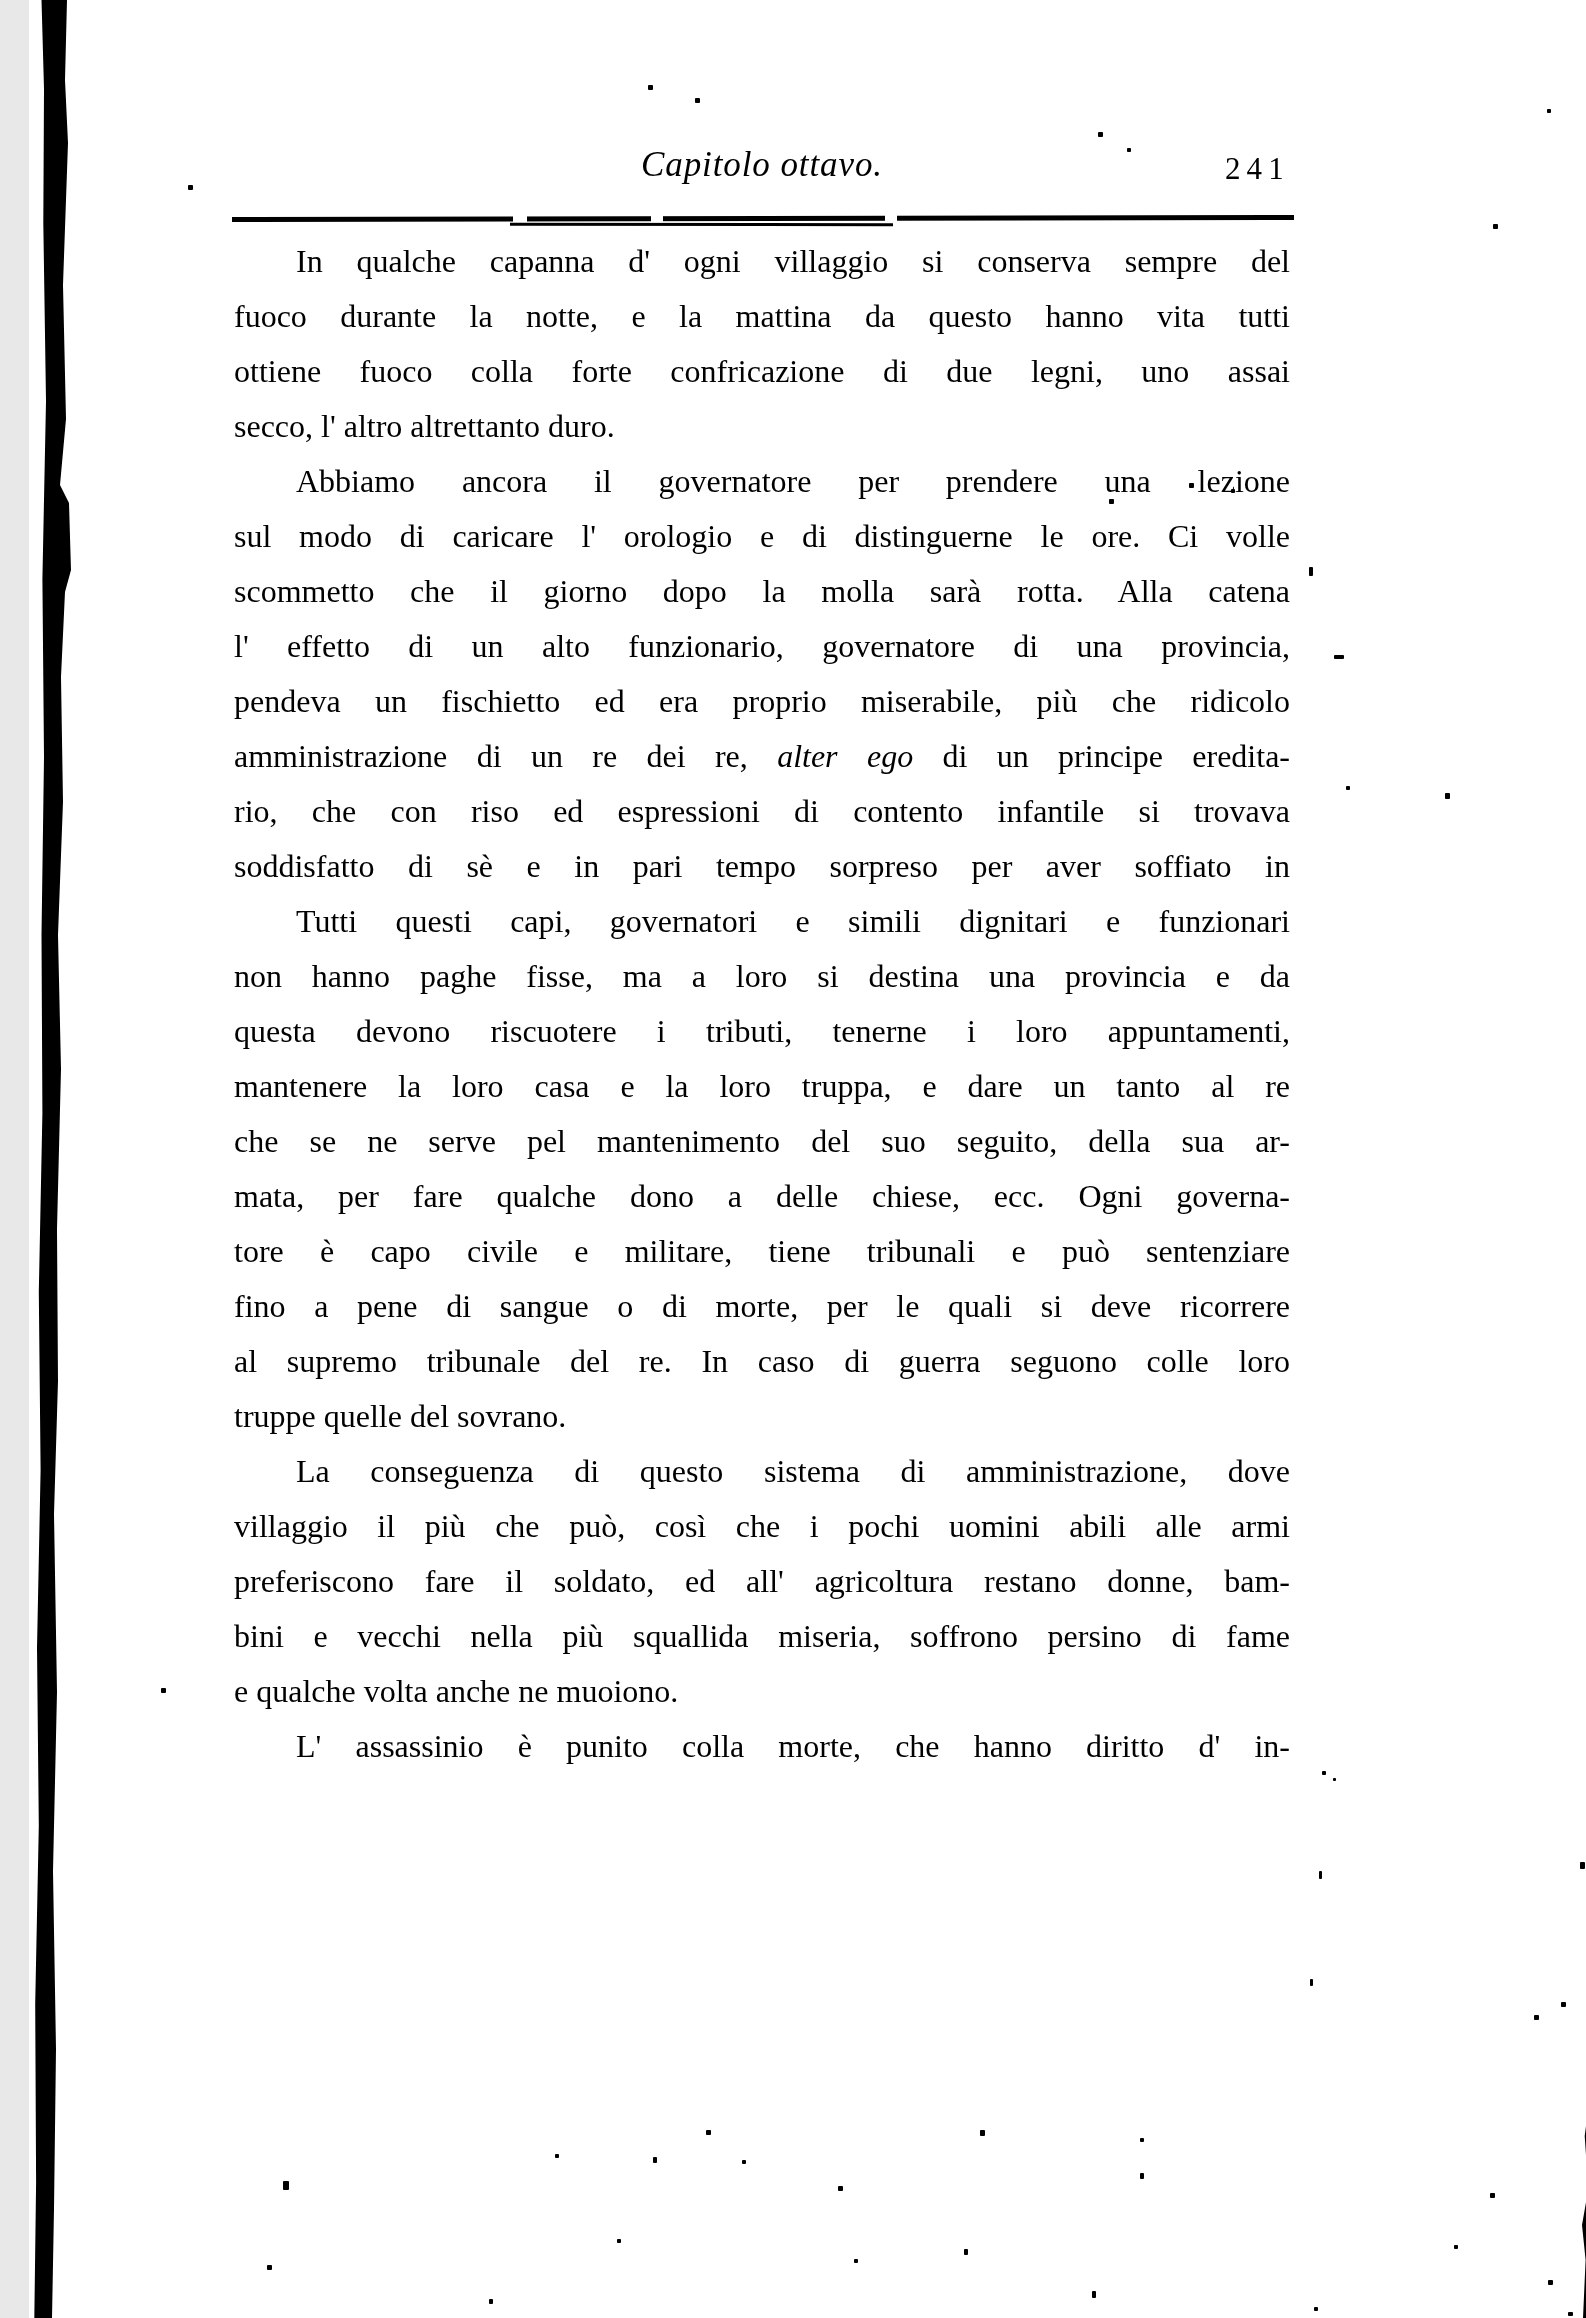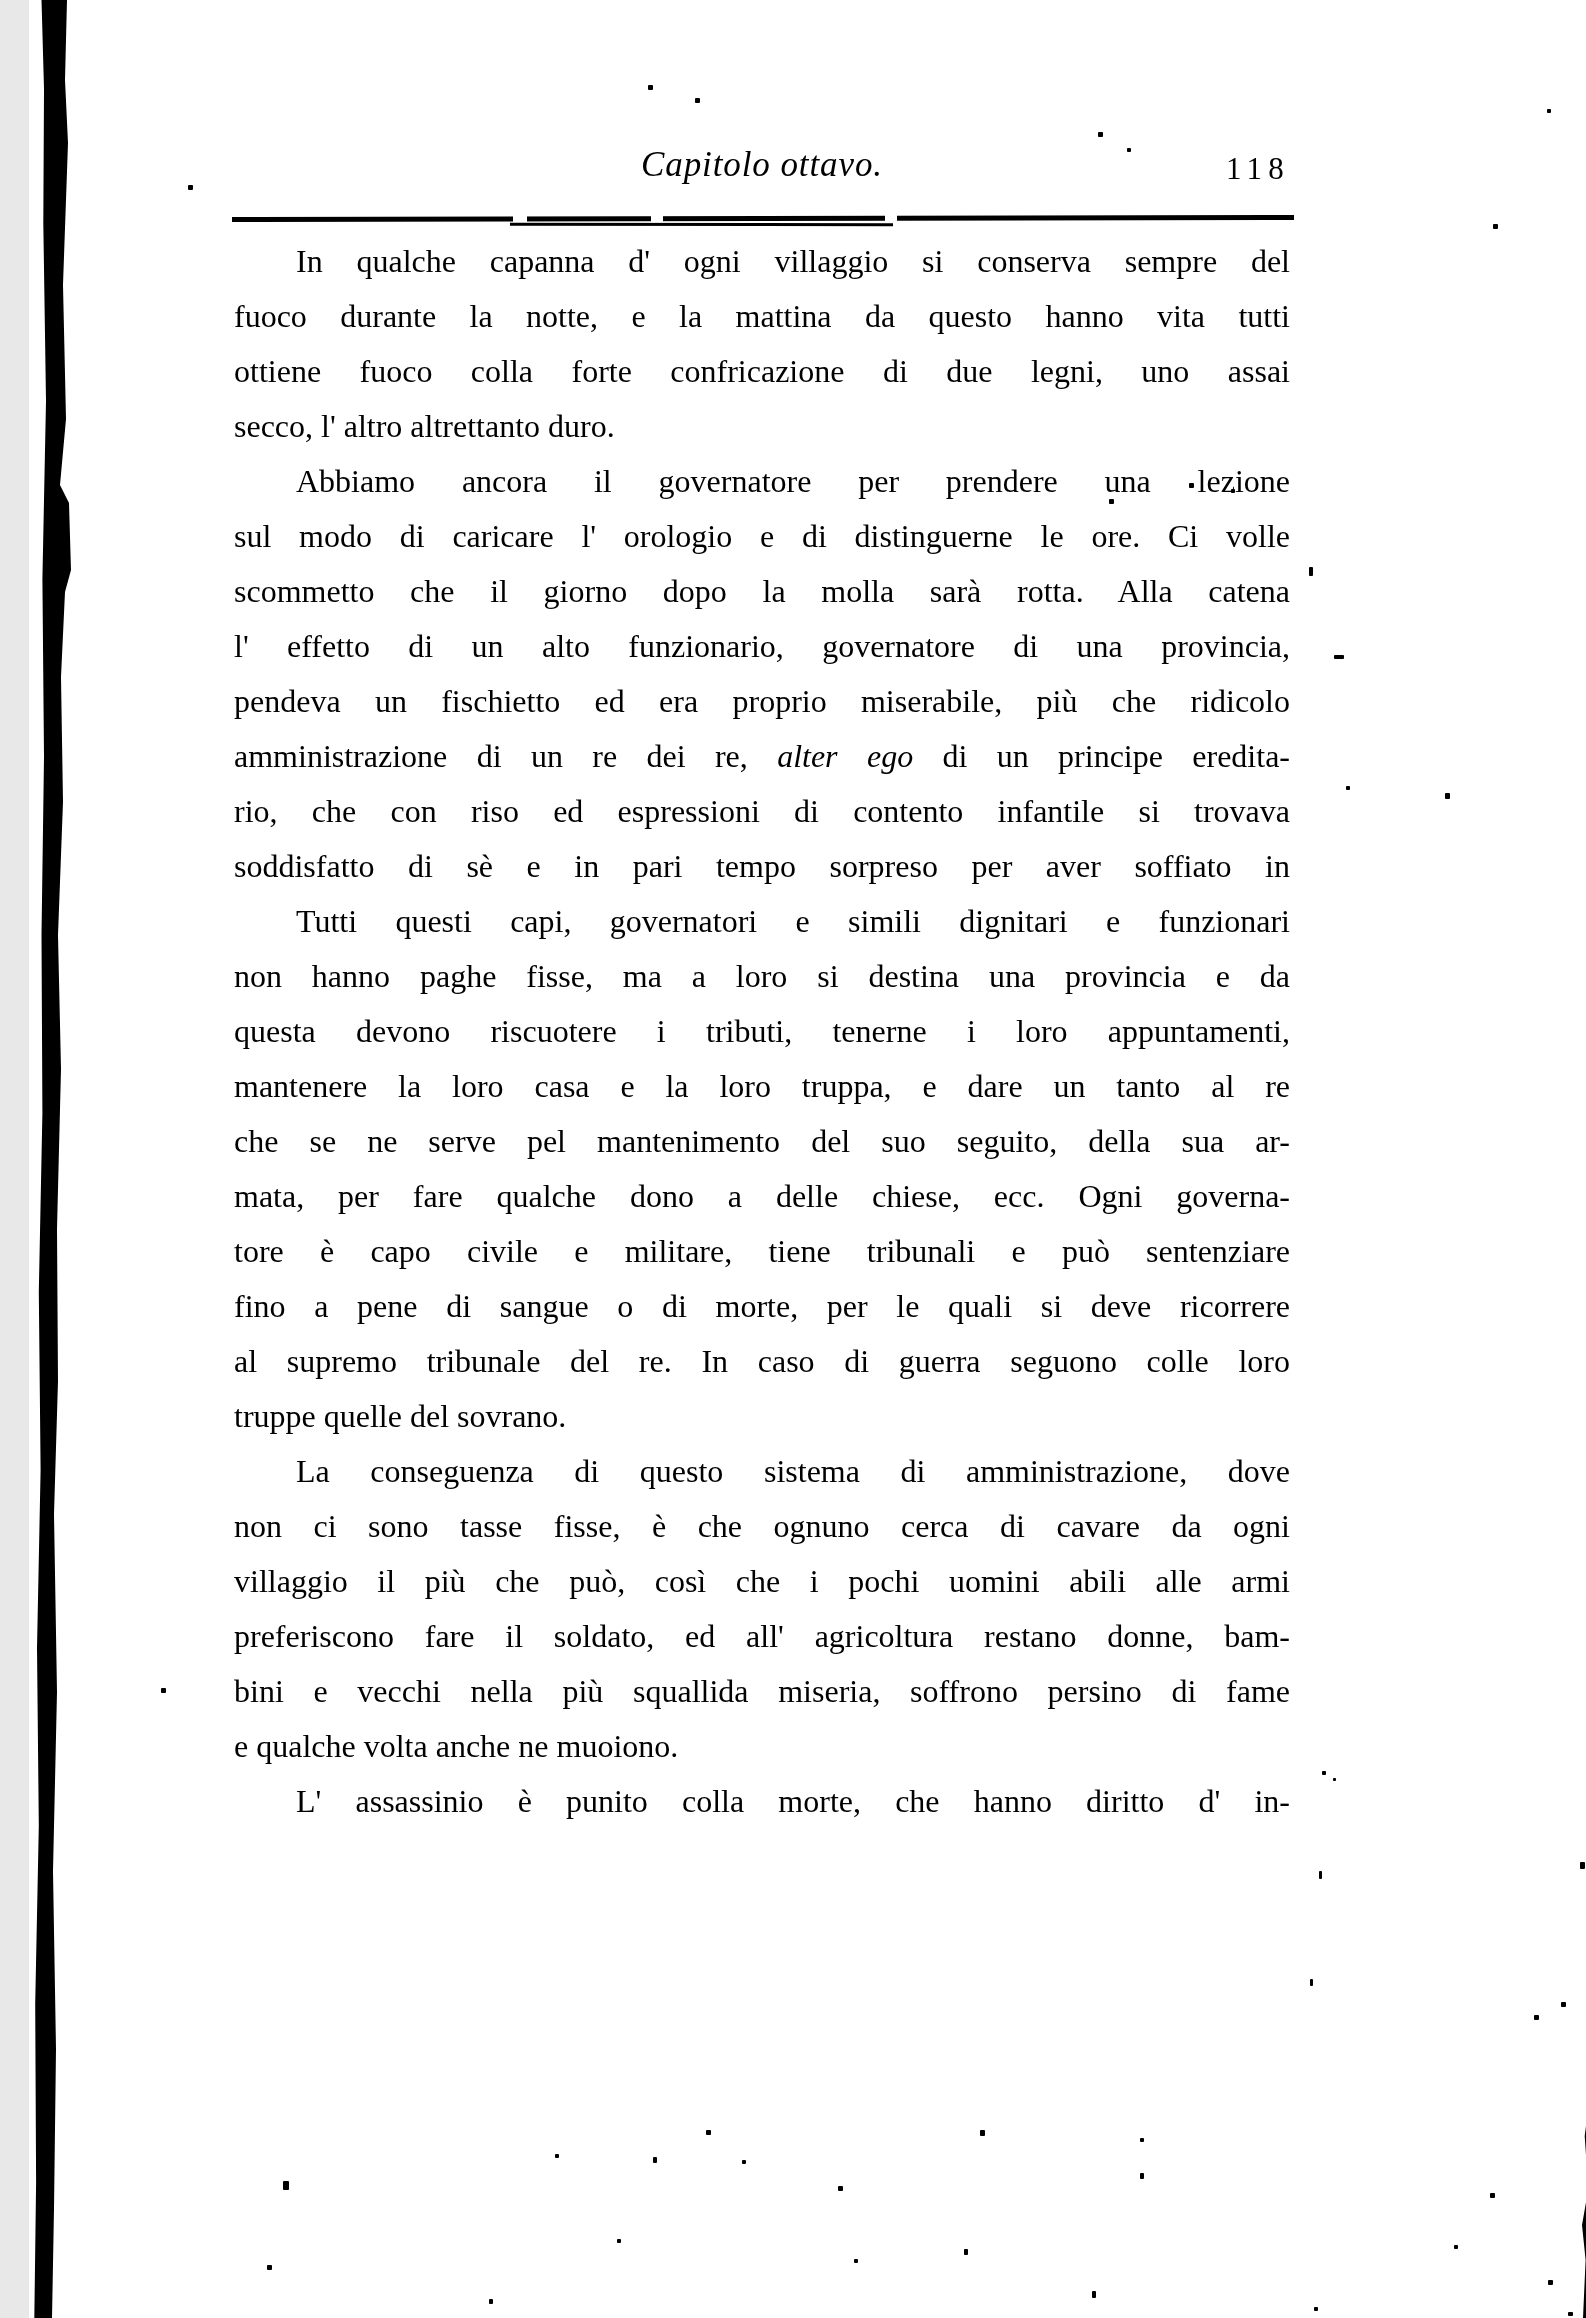--- a/index.html
+++ b/index.html
@@ -103,21 +103,21 @@
   }
   .speck { position: absolute; background: #000; border-radius: 0.9px; }
 </style>
 </head>
 <body>
 
 <div class="page">
 
   <div class="chapter-title">Capitolo ottavo.</div>
 
-  <div class="page-number">118</div>
+  <div class="page-number">241</div>
 
   <div class="header-rule"></div>
   <div class="header-rule-frag"></div>
 
   <div class="text-body">
       <div class="paragraph">
         <div class="line first"><span>In qualche capanna d' ogni villaggio si conserva sempre del</span></div>
         <div class="line"><span>fuoco durante la notte, e la mattina da questo hanno vita tutti</span></div>
         <div class="line"><span>ottiene fuoco colla forte confricazione di due legni, uno assai</span></div>
         <div class="line last"><span>secco, l' altro altrettanto duro.</span></div>
@@ -139,21 +139,20 @@
         <div class="line"><span>mantenere la loro casa e la loro truppa, e dare un tanto al re</span></div>
         <div class="line"><span>che se ne serve pel mantenimento del suo seguito, della sua ar-</span></div>
         <div class="line"><span>mata, per fare qualche dono a delle chiese, ecc. Ogni governa-</span></div>
         <div class="line"><span>tore è capo civile e militare, tiene tribunali e può sentenziare</span></div>
         <div class="line"><span>fino a pene di sangue o di morte, per le quali si deve ricorrere</span></div>
         <div class="line"><span>al supremo tribunale del re. In caso di guerra seguono colle loro</span></div>
         <div class="line last"><span>truppe quelle del sovrano.</span></div>
       </div>
       <div class="paragraph">
         <div class="line first"><span>La conseguenza di questo sistema di amministrazione, dove</span></div>
-        <div class="line"><span>non ci sono tasse fisse, è che ognuno cerca di cavare da ogni</span></div>
         <div class="line"><span>villaggio il più che può, così che i pochi uomini abili alle armi</span></div>
         <div class="line"><span>preferiscono fare il soldato, ed all' agricoltura restano donne, bam-</span></div>
         <div class="line"><span>bini e vecchi nella più squallida miseria, soffrono persino di fame</span></div>
         <div class="line last"><span>e qualche volta anche ne muoiono.</span></div>
       </div>
       <div class="paragraph">
         <div class="line first"><span>L' assassinio è punito colla morte, che hanno diritto d' in-</span></div>
       </div>
     </div>
 

